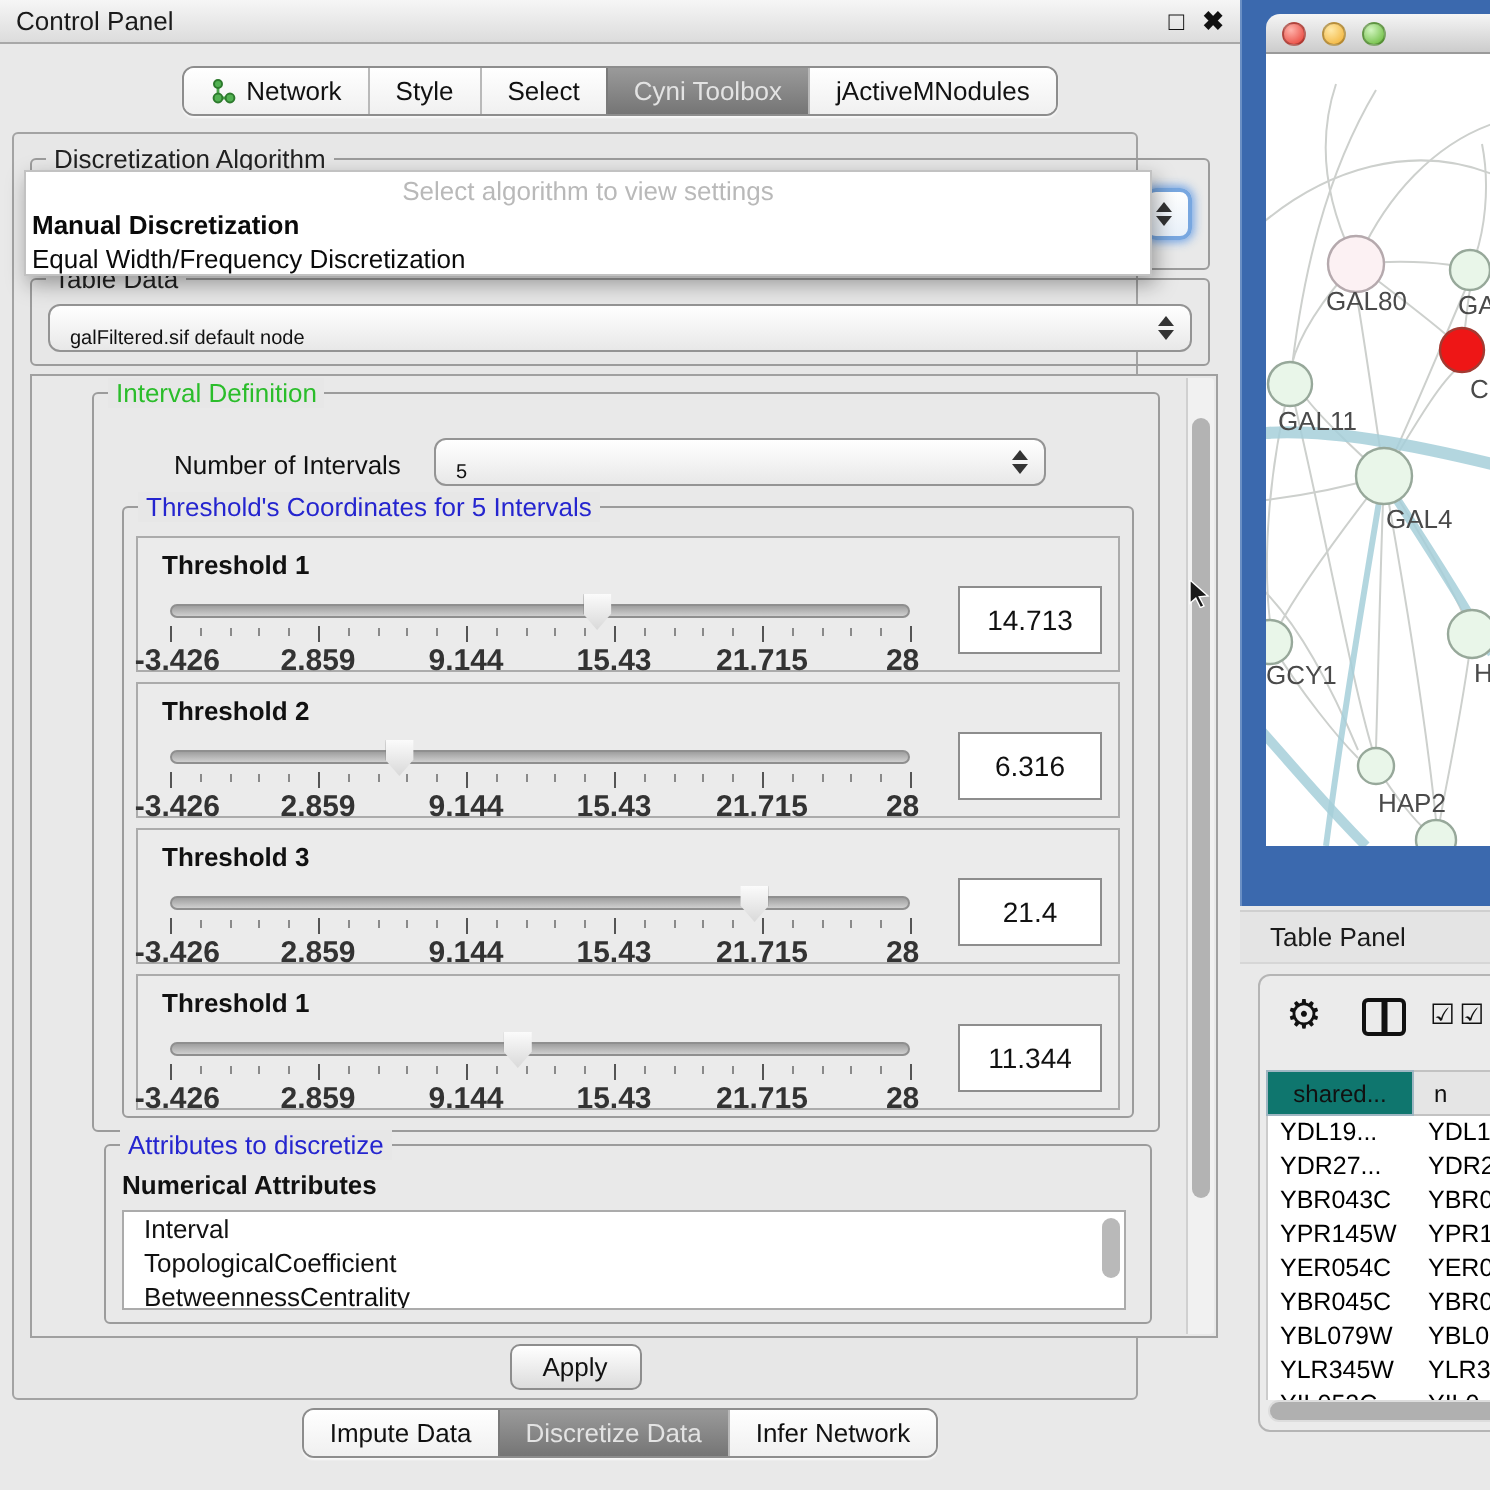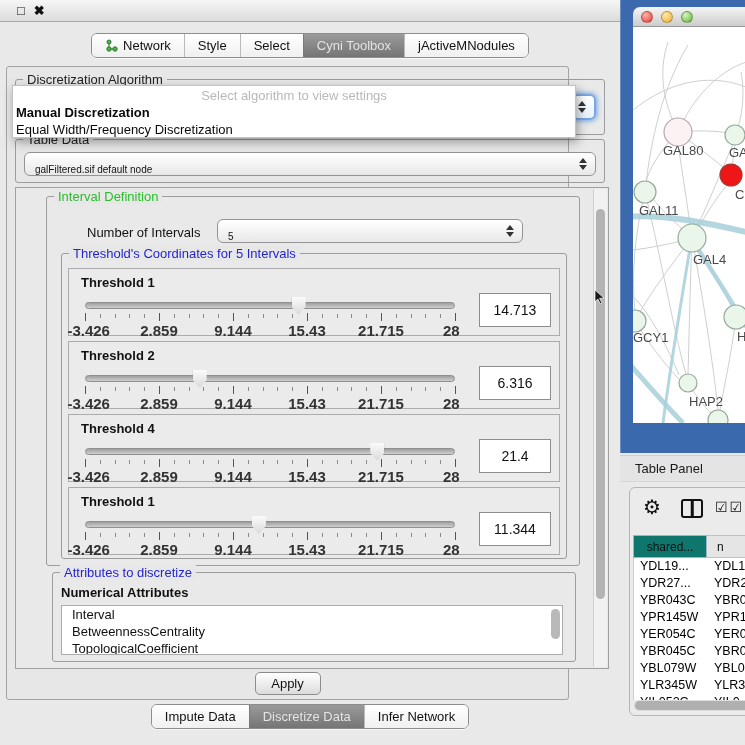--- a/index.html
+++ b/index.html
@@ -131,20 +131,21 @@
   svg text { font-family:"Liberation Sans",sans-serif; }
 </style>
 </head>
 <body>
 
 <div class="page">
 
   <div class="cp">
 
     <div class="titlebar">
+      <span class="title">Control Panel</span>
       <span class="tb-ic">□</span>
       <span class="tb-ic">✖</span>
     </div>
 
     <div class="tabbar top">
       <div class="seg">
         <div class="segitem">
           <svg class="neticon" viewBox="0 0 13 13">
             <line x1="4" y1="3" x2="4" y2="10" stroke="#4aa54a" stroke-width="1.4"></line>
             <line x1="4" y1="10" x2="10" y2="10" stroke="#4aa54a" stroke-width="1.4"></line>
@@ -281,21 +282,21 @@
                   <span style="left:40%">9.144</span>
                   <span style="left:60%">15.43</span>
                   <span style="left:80%">21.715</span>
                   <span style="left:99%">28</span>
                 </div>
               </div>
               <div class="vbox">6.316</div>
             </div>
 
             <div class="tpanel tp2">
-              <div class="tlabel">Threshold 4</div>
+              <div class="tlabel">Threshold 3</div>
               <div class="slider">
                 <div class="track"></div>
                 <div class="handle" style="left: 78.9983%;"></div>
                 <div class="ticks">
                     <span class="tick major" style="left: 0%;"></span>
                     <span class="tick" style="left: 4%;"></span>
                     <span class="tick" style="left: 8%;"></span>
                     <span class="tick" style="left: 12%;"></span>
                     <span class="tick" style="left: 16%;"></span>
                     <span class="tick major" style="left: 20%;"></span>
@@ -377,22 +378,22 @@
               <div class="vbox">11.344</div>
             </div>
           </div>
         </div>
 
         <div class="grp g-attr">
           <span class="legend blue">Attributes to discretize</span>
           <div class="attr-label">Numerical Attributes</div>
           <div class="list">
             <div class="item">Interval</div>
+            <div class="item">TopologicalCoefficient</div>
             <div class="item">BetweennessCentrality</div>
-            <div class="item">TopologicalCoefficient</div>
             <div class="lthumb"></div>
           </div>
         </div>
 
         <div class="vscroll">
           <div class="vthumb"></div>
         </div>
       </div>
 
       <button class="apply">Apply</button>

